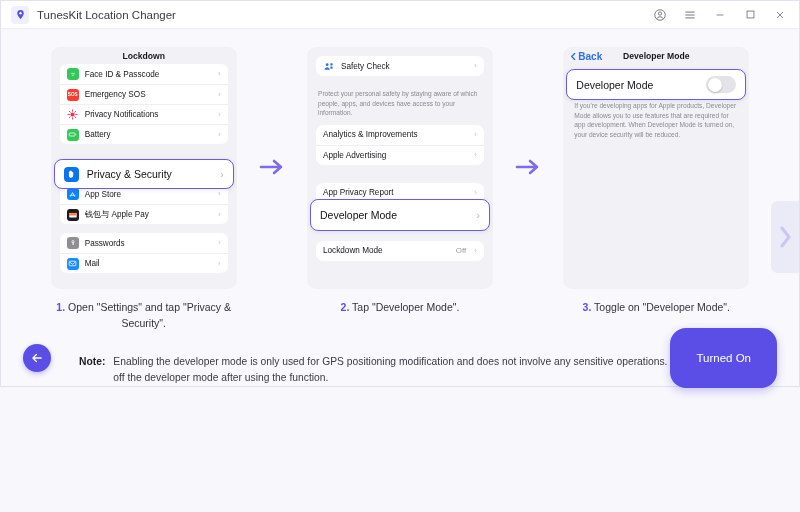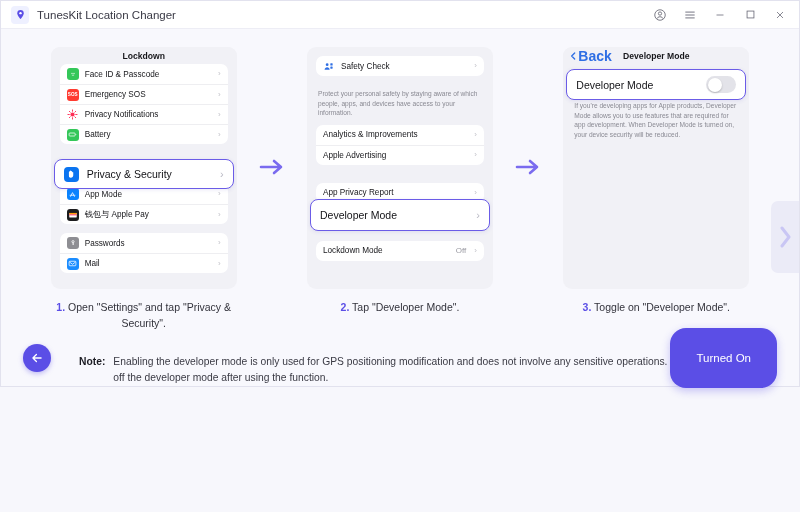--- a/index.html
+++ b/index.html
@@ -85,21 +85,21 @@
   }
   .phone-head-nav {
     position: relative;
     height: 18px;
     display: flex; align-items: center; justify-content: center;
     background: #f1f1f6;
   }
   .back-link {
     position: absolute; left: 7px; top: 50%; transform: translateY(-50%);
     display: flex; align-items: center; gap: 2px;
-    color: #2f6fe4; font-size: 14px; font-weight: 600;
+    color: #2f6fe4; font-size: 10px; font-weight: 600;
   }
   .nav-title { font-size: 8.6px; font-weight: bold; }
 
   .group {
     background: #ffffff;
     border-radius: 7px;
     margin: 0 9px 9px 9px;
     overflow: hidden;
   }
   .row {
@@ -315,21 +315,21 @@
 
         <div style="height:31px"></div>
 
         <div class="group">
           <div class="row">
             <span class="ic" style="background:#0a84ff">
               <svg width="9" height="9" viewBox="0 0 24 24" fill="none" stroke="#fff" stroke-width="2" stroke-linecap="round">
                   <path d="M7 17l5-10 5 10M5.5 14h13"></path>
                 </svg>
             </span>
-            <span class="row-label">App Mode</span>
+            <span class="row-label">App Store</span>
             <span class="chev">›</span>
           </div>
           <div class="row">
             <span class="ic" style="background:#1c1c1e">
               <svg width="10" height="10" viewBox="0 0 24 24">
                   <rect x="3" y="7" width="18" height="11" rx="2" fill="#fff"></rect>
                   <rect x="3" y="7" width="18" height="3.4" fill="#ff9f0a"></rect>
                   <rect x="3" y="10.4" width="18" height="2.4" fill="#ff375f"></rect>
                 </svg>
             </span>

